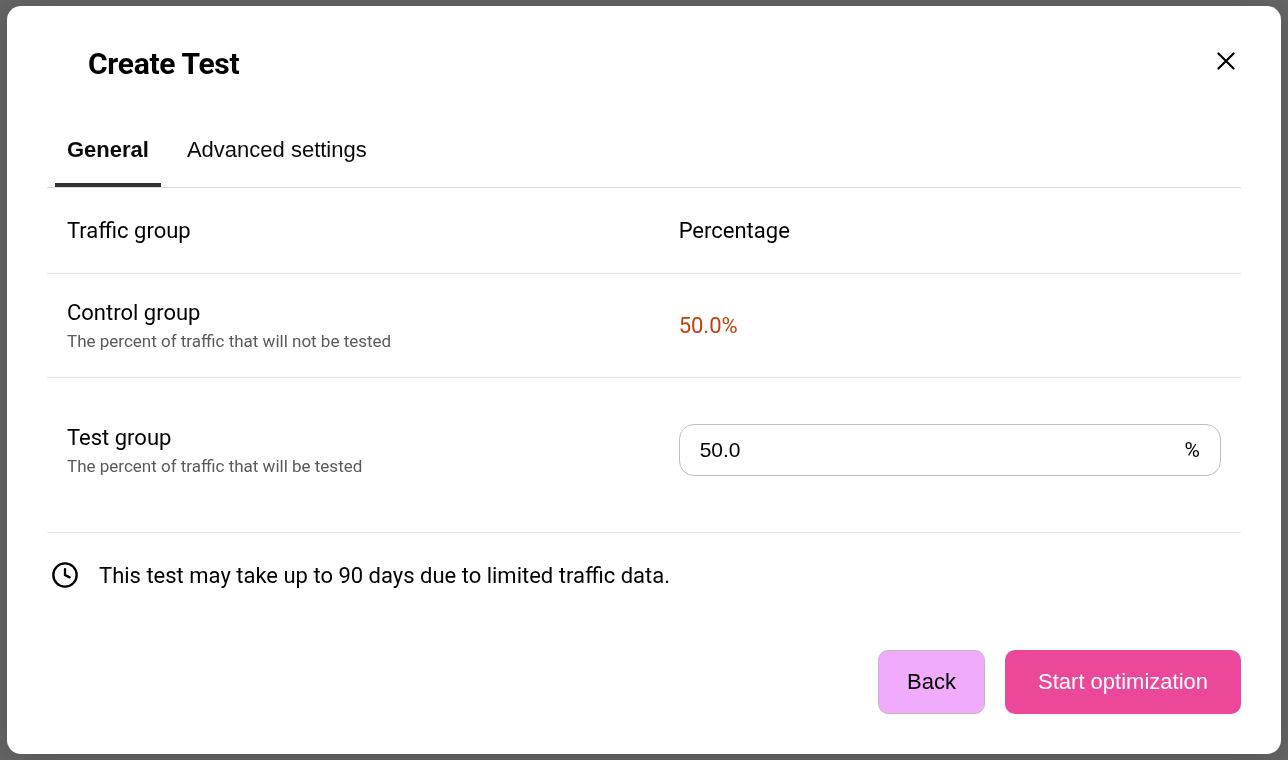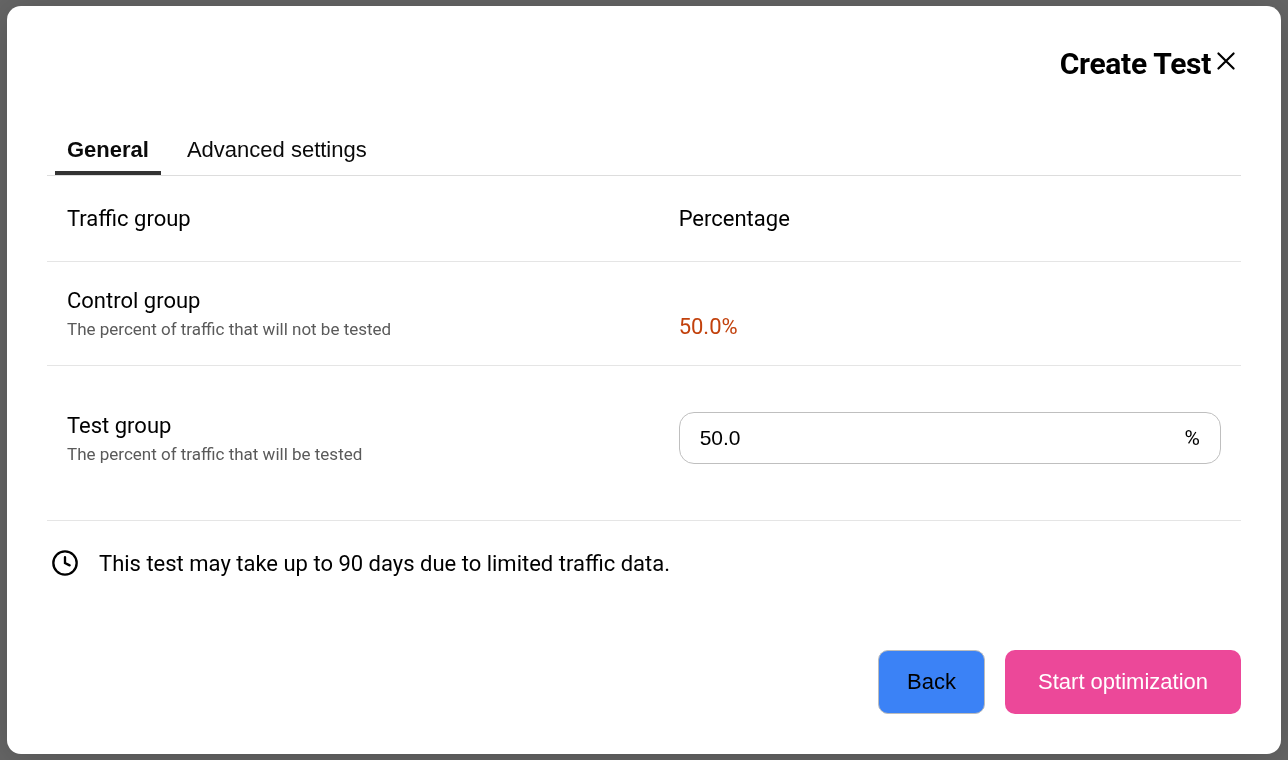--- a/index.html
+++ b/index.html
@@ -31,21 +31,21 @@
       bottom: 6px;
       background: #fff;
       border-radius: 14px;
       padding: 40px;
       display: flex;
       flex-direction: column;
       box-shadow: 0 4px 40px rgba(0,0,0,0.2);
     }
     .modal-header {
       display: flex;
-      justify-content: flex-end;
+      justify-content: space-between;
       align-items: flex-start;
       margin-bottom: 56px;
       margin-left: 41px;
     }
     .modal-title {
       font-size: 30px;
       font-weight: 700;
       color: #000;
       letter-spacing: -0.3px;
     }
@@ -70,21 +70,21 @@
       display: flex;
       gap: 38px;
       border-bottom: 1px solid #ddd;
       padding-left: 20px;
       margin-bottom: 0;
     }
     .tab {
       font-size: 22px;
       font-weight: 500;
       color: #0a0a0a;
-      padding-bottom: 12px;
+      padding-bottom: 24px;
       border: none;
       background: none;
       cursor: pointer;
       position: relative;
     }
     .tab.active {
       font-weight: 600;
     }
     .tab.active::after {
       content: "";
@@ -95,21 +95,21 @@
       height: 4px;
       background: #333;
     }
     .table {
       width: 100%;
     }
     .table-row {
       display: flex;
       padding: 26px 20px;
       border-bottom: 1px solid #e5e5e5;
-      align-items: flex-end;
+      align-items: center;
     }
     .table-row.header-row {
       padding: 30px 20px;
     }
     .table-row.input-row {
       padding: 46px 20px 56px 20px;
     }
     .col-left {
       flex: 1;
     }
@@ -186,21 +186,21 @@
     }
     .btn {
       font-size: 22px;
       font-weight: 500;
       border-radius: 10px;
       padding: 18px 28px;
       cursor: pointer;
       border: 1px solid transparent;
     }
     .btn-secondary {
-      background: #3b82f6;
+      background: #f0abfc;
       color: #000;
       border-color: #bcbcbc;
     }
     .btn-primary {
       background: #ec4899;
       color: #fff;
       padding: 8px 32px;
     }
   </style>
 </head>

